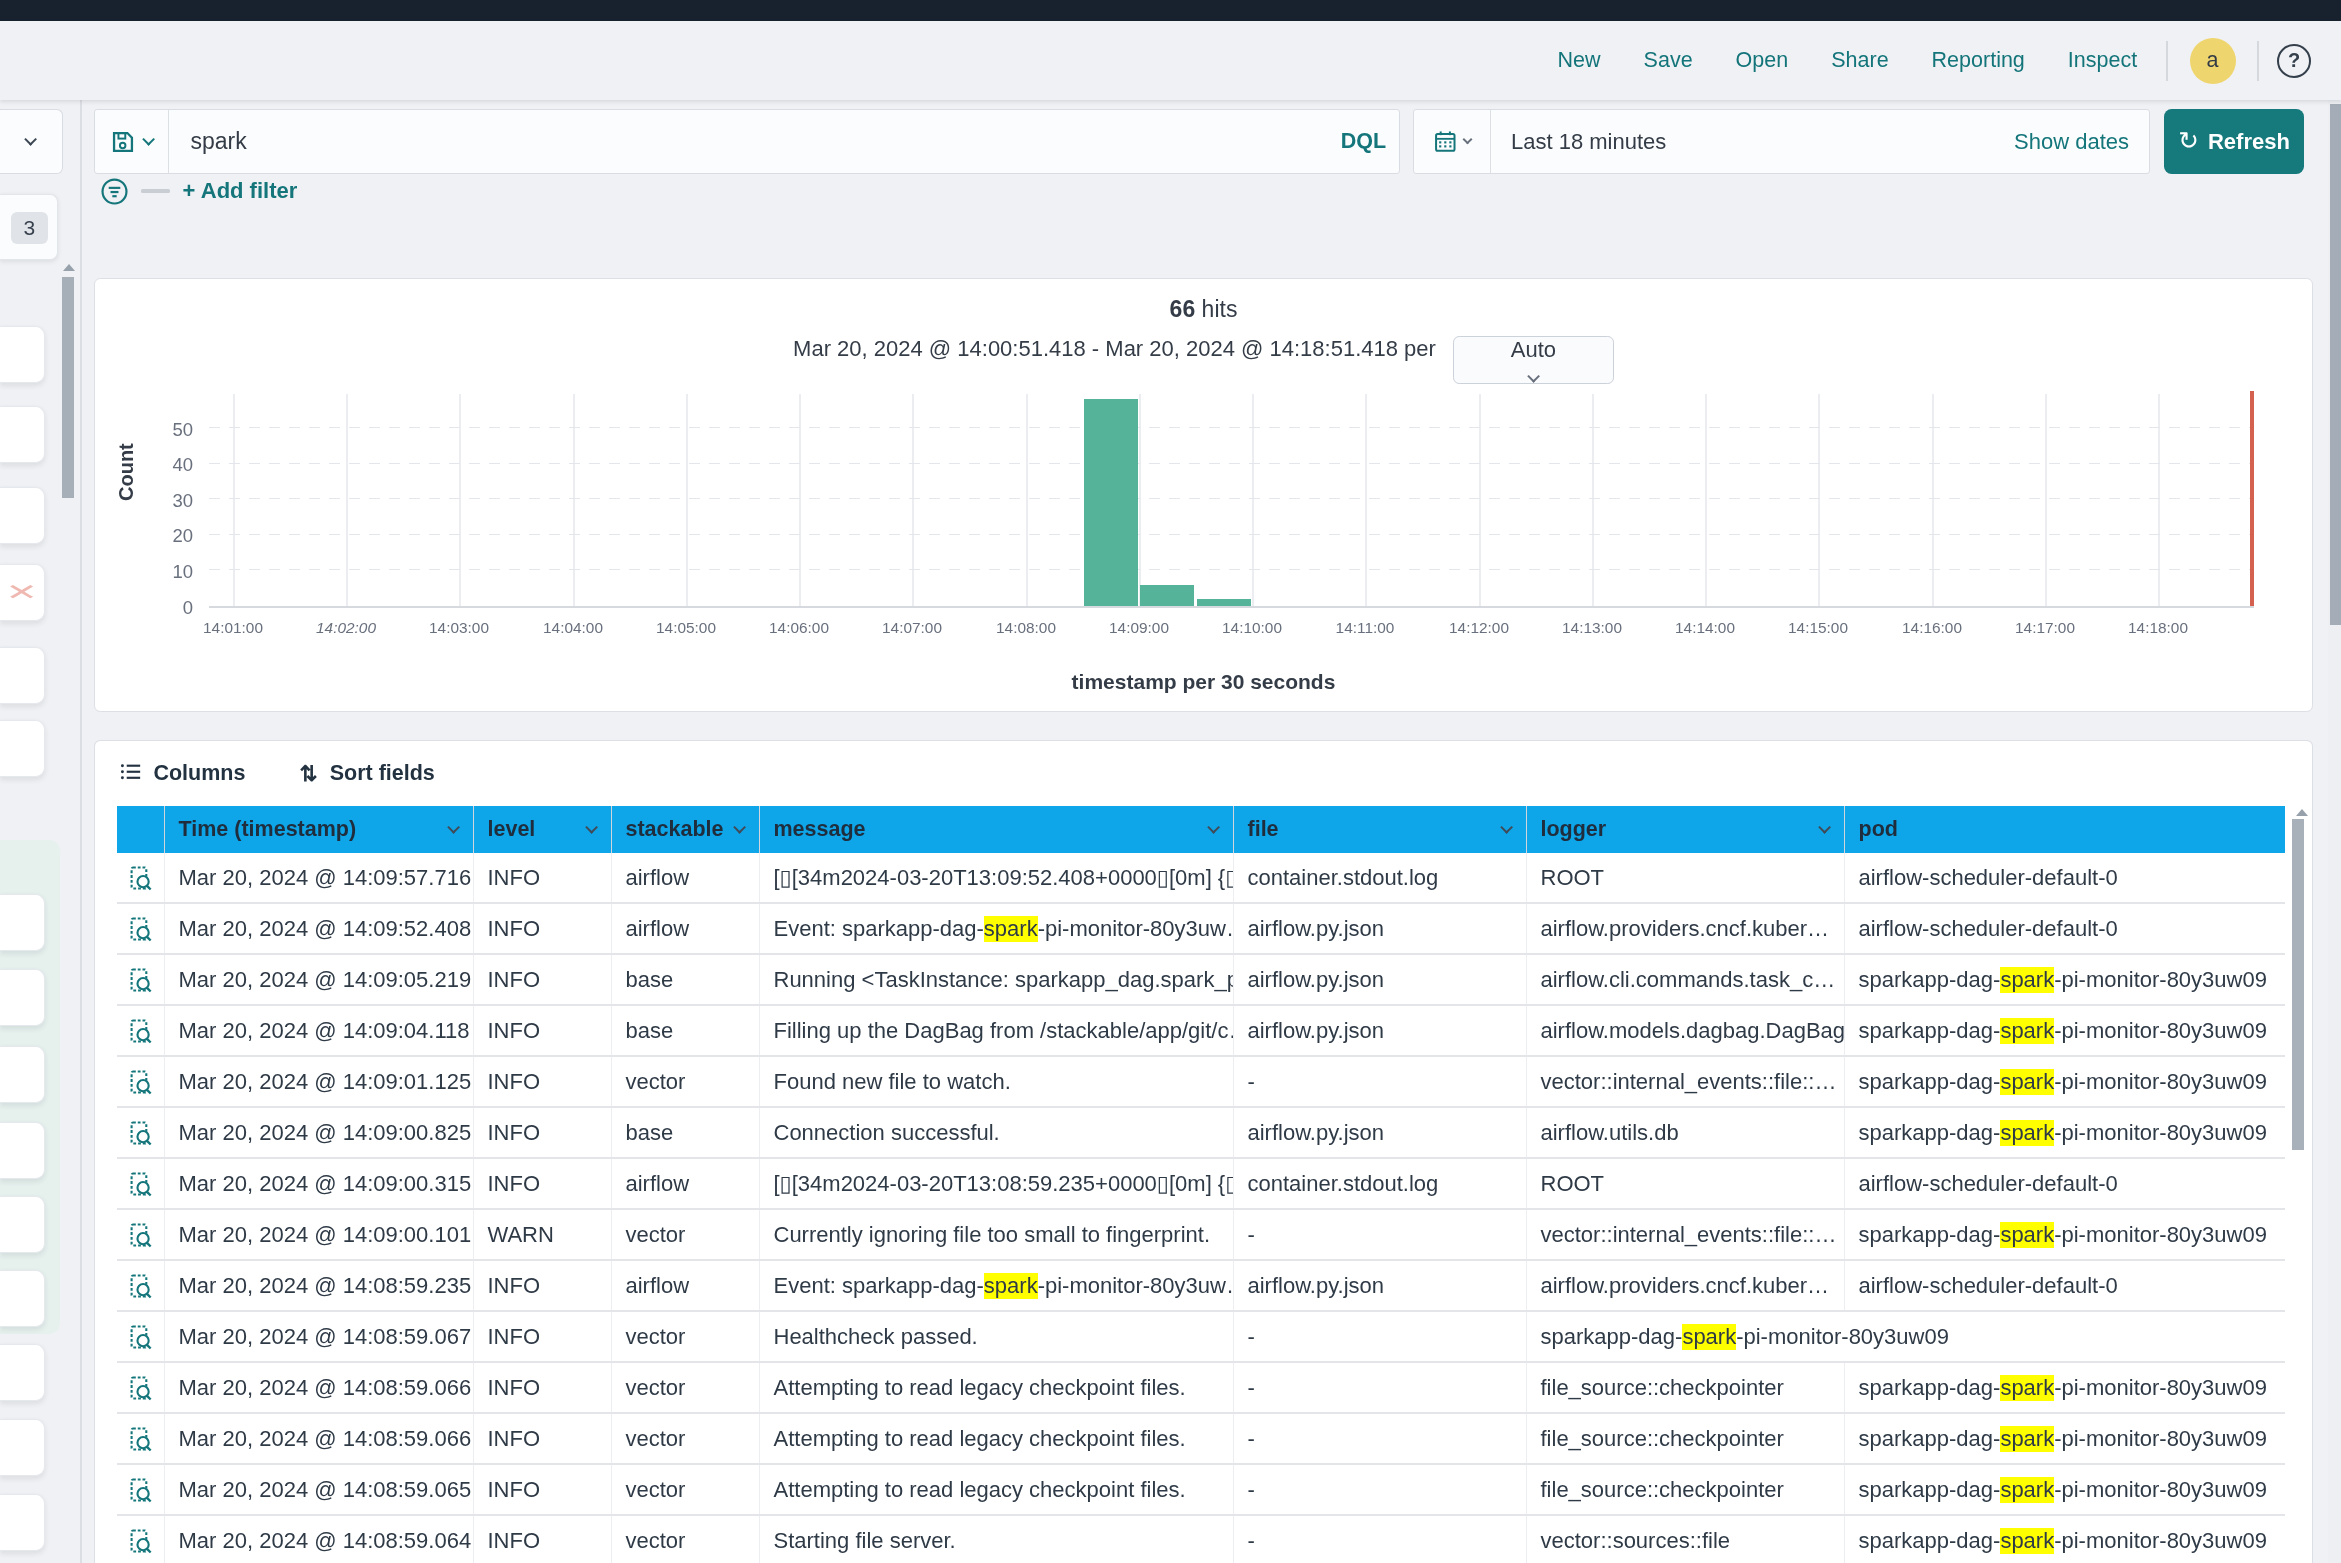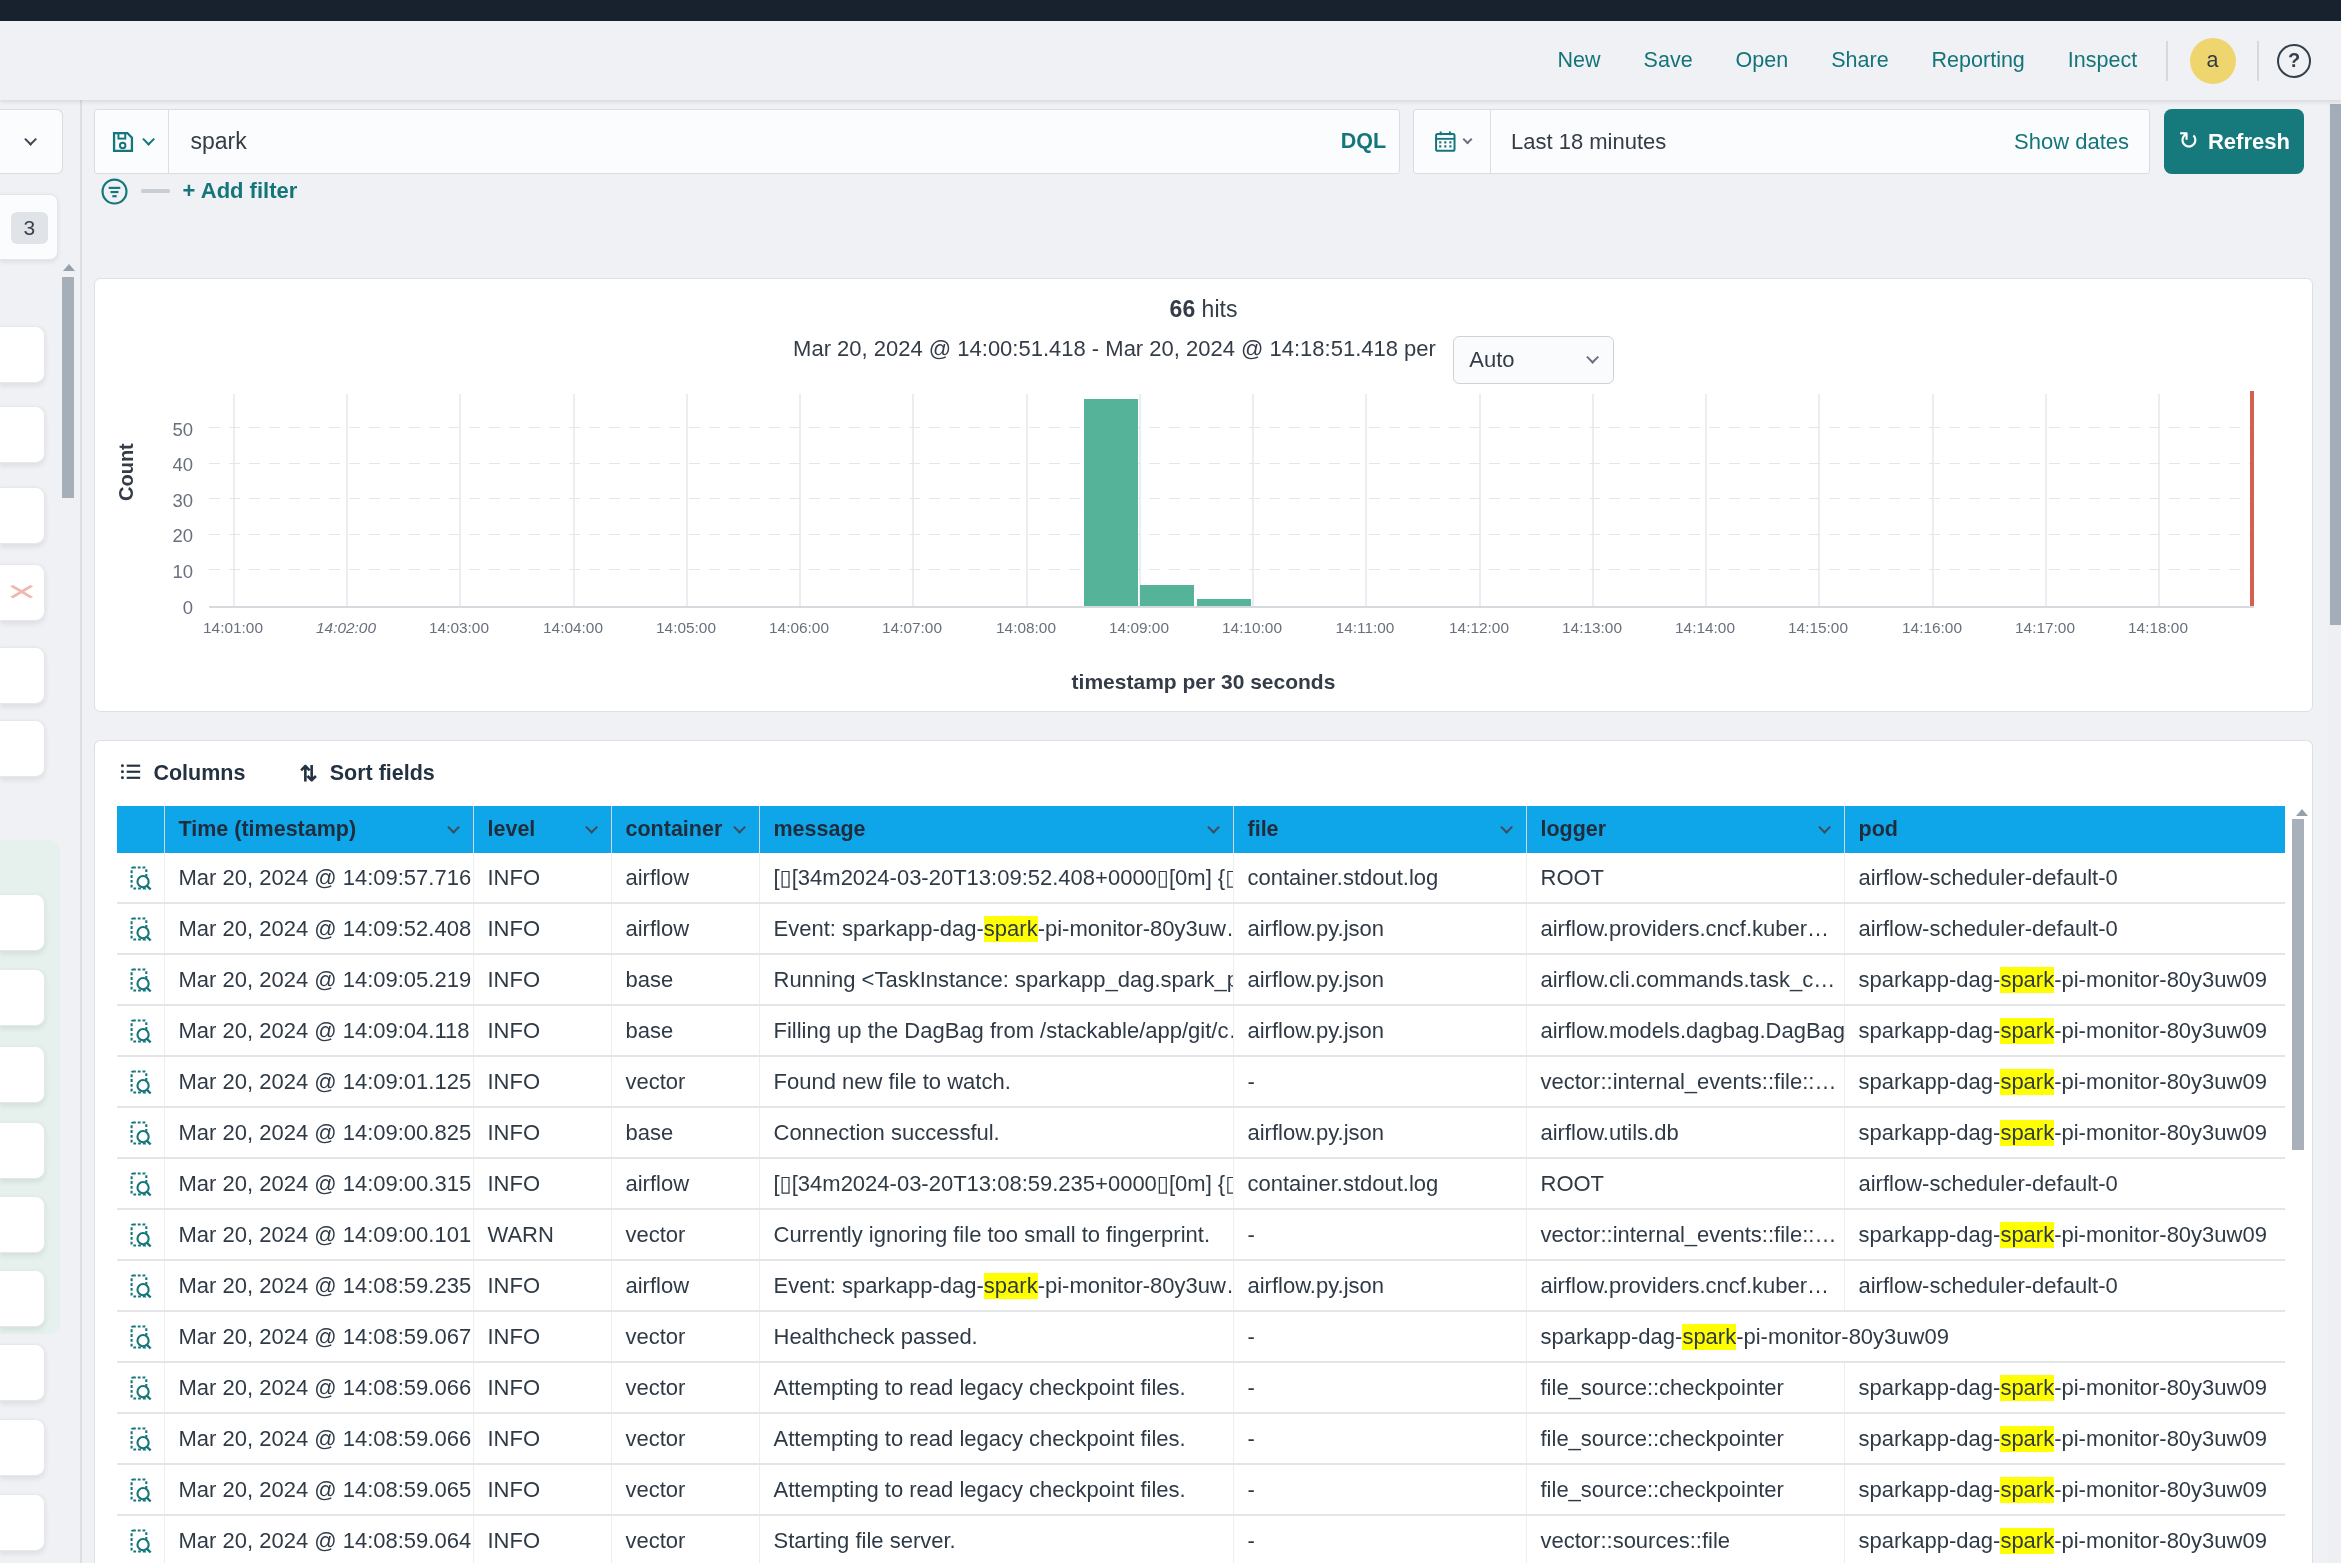--- a/index.html
+++ b/index.html
@@ -64,21 +64,21 @@
           transform:rotate(45deg) translate(-1.5px,-1.5px); }
 
   
   .chartpanel { position:absolute; left:94px; top:278px; width:2219px; height:434px; background:#ffffff;
                 border:1.5px solid #dcdfe5; border-radius:6.2px; }
   .hitsline { position:absolute; top:17px; left:0; width:100%; text-align:center; font-size:23px; color:#343c47; }
   .hitsline b { font-weight:700; }
   .rangerow { position:absolute; top:57px; left:0; width:100%; display:flex; align-items:flex-start; justify-content:center; gap:17px; }
   .rangerow .rtext { font-size:22px; color:#343c47; }
   .intervalsel { width:161px; height:48px; background:#fafbfd; border:1.5px solid #ccd2da; border-radius:6.2px;
-                 display:flex; align-items:center; justify-content:space-between; padding:0 15.4px; font-size:22px; color:#343c47; }
+                 display:flex; align-items:center; justify-content:space-between; padding:0 15.4px; font-size:22px; color:#343c47;flex-direction:column; }
   .intervalsel .chev { color:#69707d; }
   .plot { position:absolute; left:114px; top:115px; width:2045px; height:214px; border-bottom:2.3px solid #d6d9de; }
   .vgrid { position:absolute; top:0; bottom:0; width:1.5px; background:#ebedf0; }
   .hgrid { position:absolute; left:0; right:0; height:1.5px;
            background-image:repeating-linear-gradient(90deg,#e3e6ea 0 10.8px,transparent 10.8px 20px); }
   .ytick { position:absolute; left:-65px; width:49px; text-align:right; font-size:18.5px; color:#69707d; transform:translateY(-50%); }
   .xtick { position:absolute; top:225px; transform:translateX(-50%); font-size:15.4px; color:#69707d; white-space:nowrap; }
   .bar { position:absolute; bottom:0; }
   .nowline { position:absolute; top:-3.1px; bottom:0; width:3.8px; }
   .countlabel { position:absolute; left:20px; top:222px; transform:rotate(-90deg); transform-origin:left top;
@@ -313,21 +313,21 @@
       <div class="hcell col0"></div>
       <div class="hcell col1">
           <span>Time (timestamp)</span>
           <span class="chev"></span>
         </div>
       <div class="hcell col2">
           <span>level</span>
           <span class="chev"></span>
         </div>
       <div class="hcell col3">
-          <span>container</span>
+          <span>stackable</span>
           <span class="chev"></span>
         </div>
       <div class="hcell col4">
           <span>message</span>
           <span class="chev"></span>
         </div>
       <div class="hcell col5">
           <span>file</span>
           <span class="chev"></span>
         </div>

